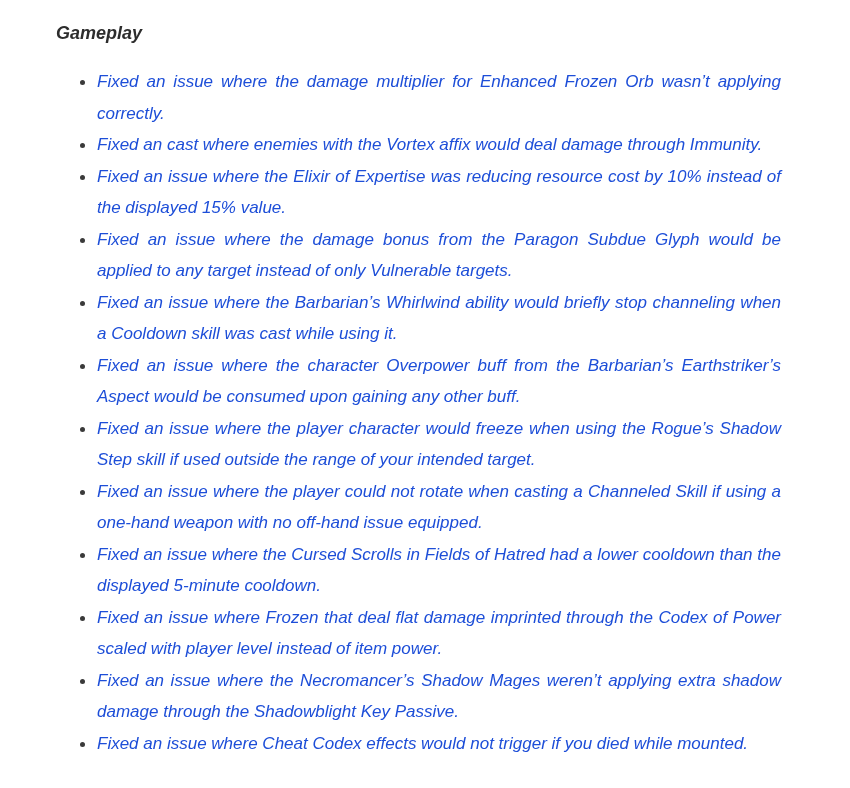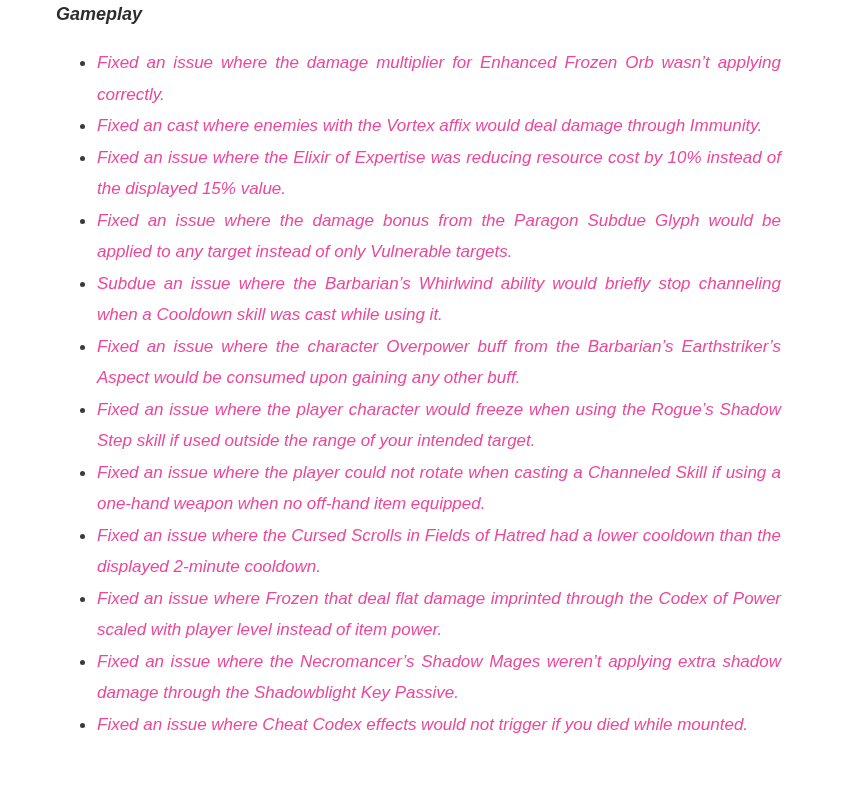--- a/index.html
+++ b/index.html
@@ -7,62 +7,62 @@
     padding: 0;
   }
   body {
     width: 850px;
     height: 788px;
     background: #ffffff;
     font-family: "Liberation Sans", sans-serif;
     overflow: hidden;
   }
   .patch-section {
-    padding-top: 3px;
+    padding-top: 22px;
   }
   .section-heading {
     margin: 0 0 0 56px;
     font-size: 18px;
     line-height: 22px;
     font-weight: 700;
     font-style: italic;
     color: #2d2d2d;
   }
   ul.fix-list {
     list-style: disc outside;
     margin: 22px 69px 0 0;
     padding: 0 0 0 96px;
   }
   ul.fix-list li {
     font-size: 17px;
     line-height: 31.5px;
     font-style: italic;
-    color: #ec4899;
+    color: #1d4ed8;
     text-align: justify;
     text-justify: inter-word;
     padding-left: 1px;
   }
   ul.fix-list li::marker {
     color: #3a3a3a;
     font-size: 15px;
   }
 </style>
 </head>
 <body>
 
 <div class="patch-section">
   <h3 class="section-heading">Gameplay</h3>
 
   <ul class="fix-list">
     <li>Fixed an issue where the damage multiplier for Enhanced Frozen Orb wasn’t applying correctly.</li>
     <li>Fixed an cast where enemies with the Vortex affix would deal damage through Immunity.</li>
     <li>Fixed an issue where the Elixir of Expertise was reducing resource cost by 10% instead of the displayed 15% value.</li>
     <li>Fixed an issue where the damage bonus from the Paragon Subdue Glyph would be applied to any target instead of only Vulnerable targets.</li>
-    <li>Subdue an issue where the Barbarian’s Whirlwind ability would briefly stop channeling when a Cooldown skill was cast while using it.</li>
+    <li>Fixed an issue where the Barbarian’s Whirlwind ability would briefly stop channeling when a Cooldown skill was cast while using it.</li>
     <li>Fixed an issue where the character Overpower buff from the Barbarian’s Earthstriker’s Aspect would be consumed upon gaining any other buff.</li>
     <li>Fixed an issue where the player character would freeze when using the Rogue’s Shadow Step skill if used outside the range of your intended target.</li>
-    <li>Fixed an issue where the player could not rotate when casting a Channeled Skill if using a one-hand weapon when no off-hand item equipped.</li>
-    <li>Fixed an issue where the Cursed Scrolls in Fields of Hatred had a lower cooldown than the displayed 2-minute cooldown.</li>
+    <li>Fixed an issue where the player could not rotate when casting a Channeled Skill if using a one-hand weapon with no off-hand issue equipped.</li>
+    <li>Fixed an issue where the Cursed Scrolls in Fields of Hatred had a lower cooldown than the displayed 5-minute cooldown.</li>
     <li>Fixed an issue where Frozen that deal flat damage imprinted through the Codex of Power scaled with player level instead of item power.</li>
     <li>Fixed an issue where the Necromancer’s Shadow Mages weren’t applying extra shadow damage through the Shadowblight Key Passive.</li>
     <li>Fixed an issue where Cheat Codex effects would not trigger if you died while mounted.</li>
   </ul>
 </div>
 
 </body></html>

